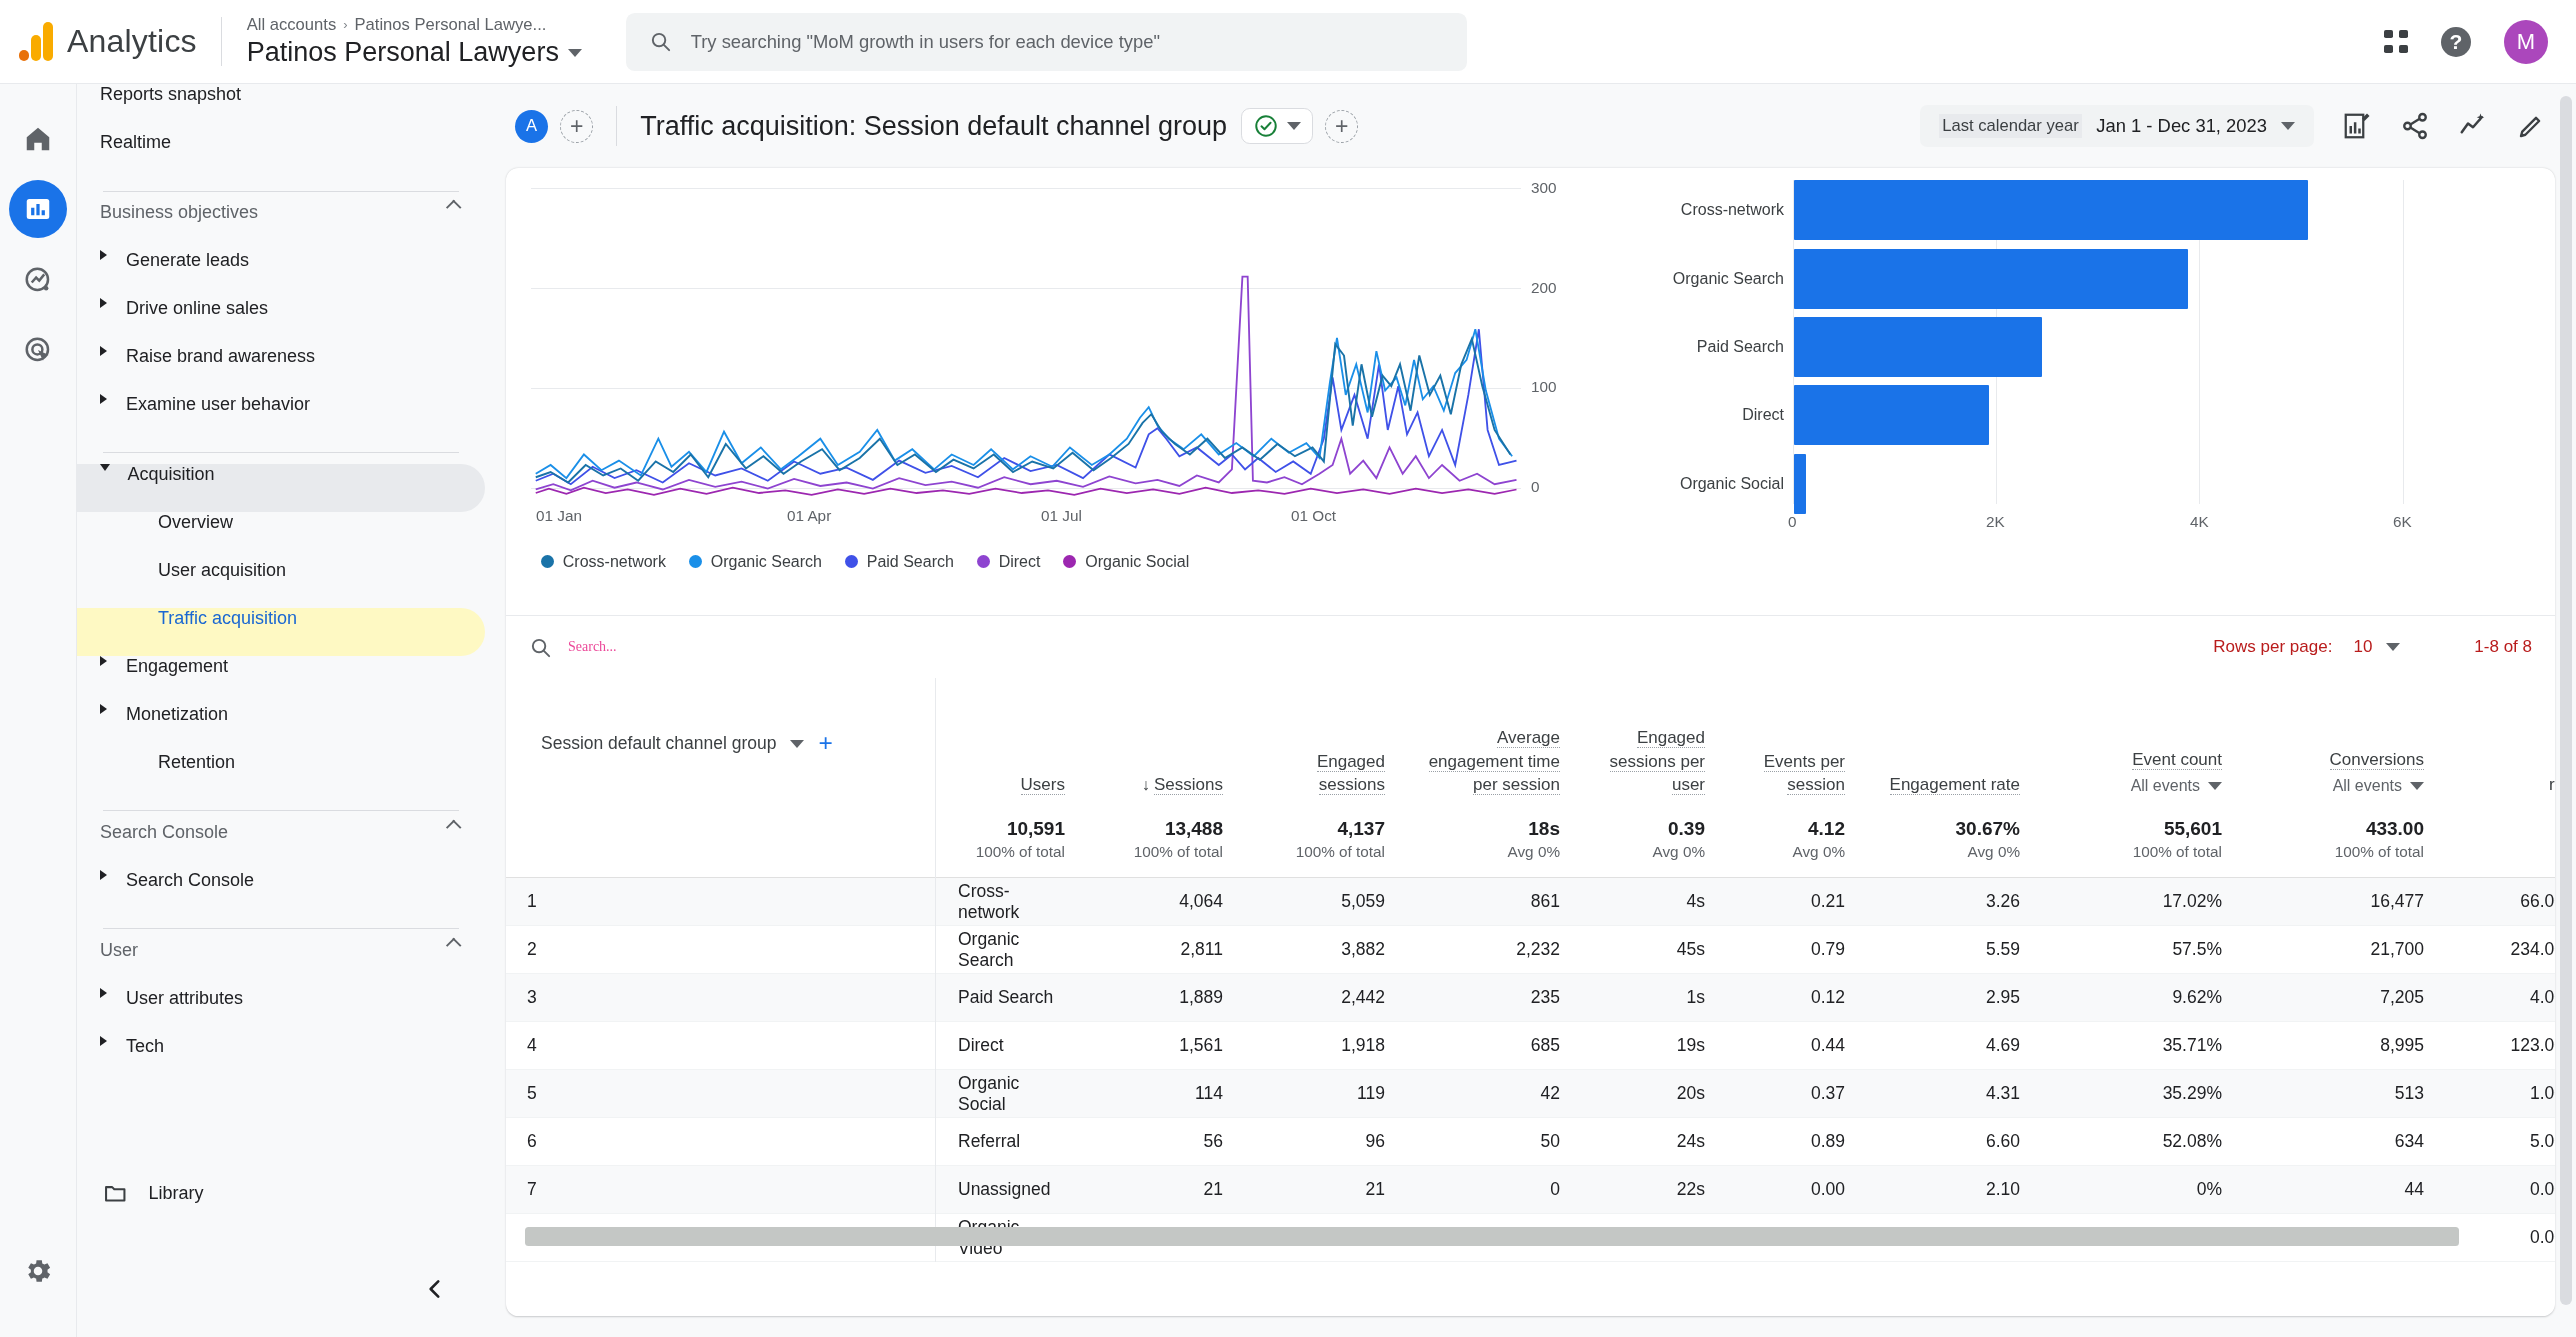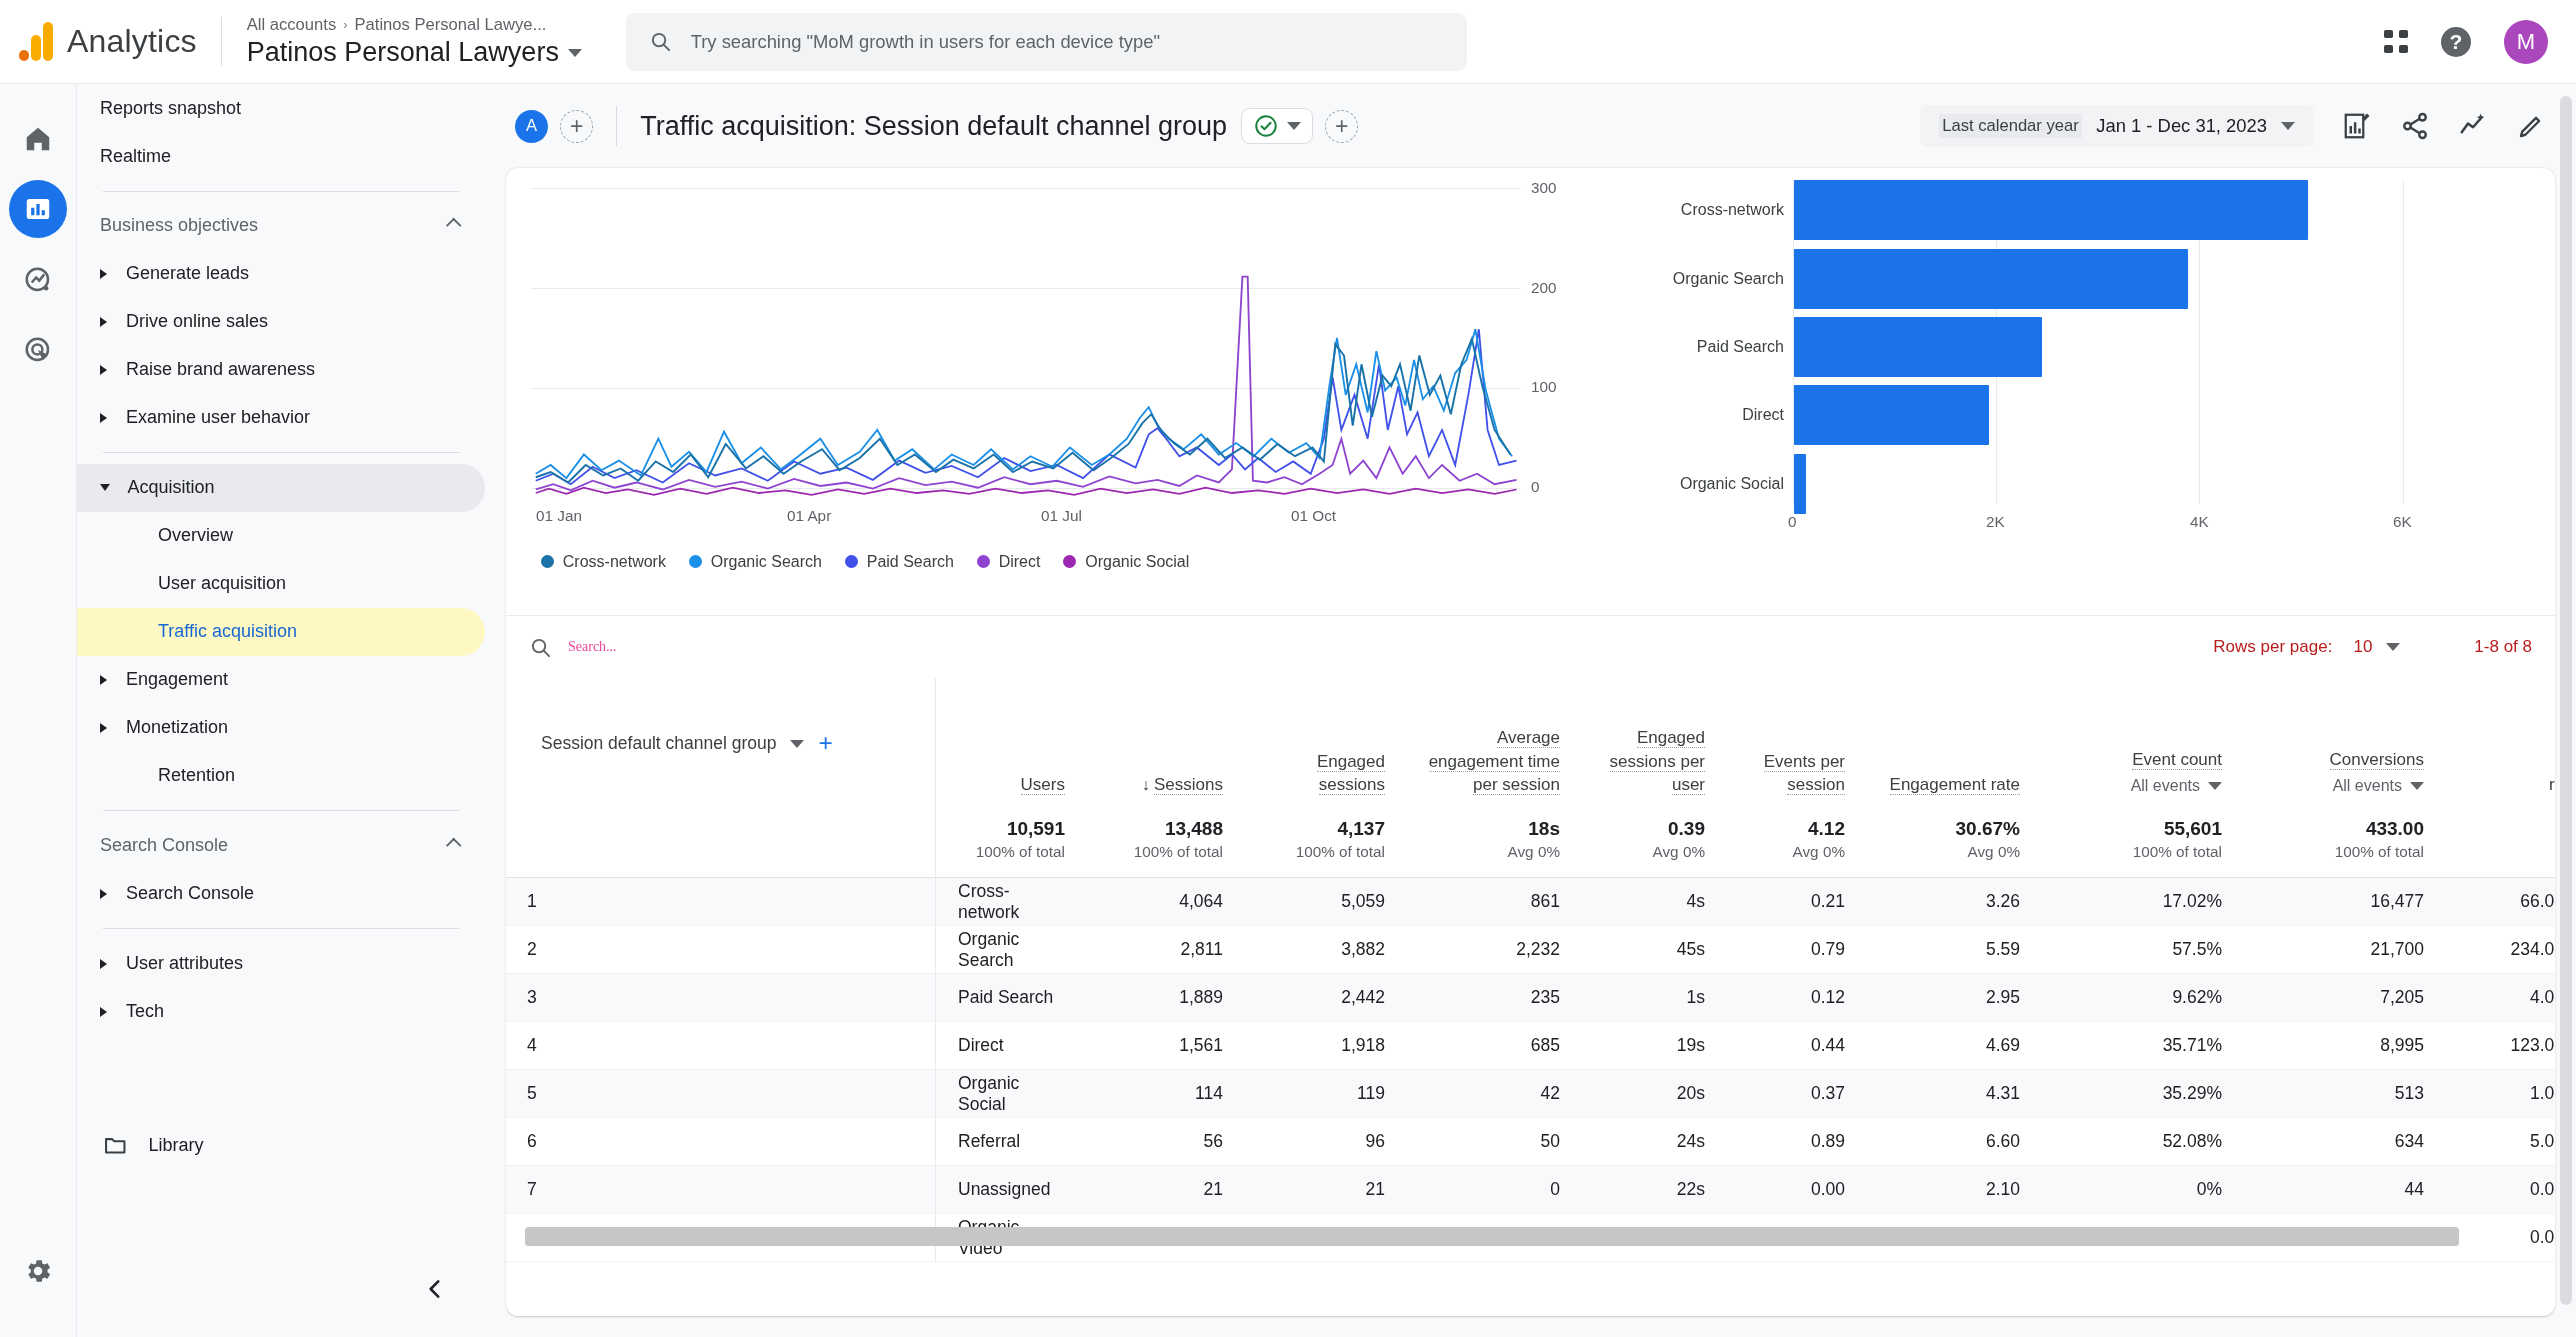--- a/index.html
+++ b/index.html
@@ -61,21 +61,21 @@
   }
   .rail-btn.active { background: #1a73e8; }
   .rail-gear { position: absolute; bottom: 47px; }
 
   
   .sidebar {
     position: absolute; top: 84px; left: 77px; width: 408px; height: 1253px;
     background: #f8f9fa; overflow: hidden; z-index: 18;
   }
   .nav-item {
-    height: 48px; display: flex; align-items: center; border-radius: 0 24.5px 24.5px 0;
+    height: 48px; display: flex; border-radius: 0 24.5px 24.5px 0;
     padding-left: 23px; font-size: 18px; color: #202124; cursor: pointer;
   }
   .nav-item.l0 { padding-left: 23px; }
   .nav-item.group {
     color: #5f6368; font-size: 18px; justify-content: space-between;
     padding-right: 26px; margin-top: 5.3px;
   }
   .nav-item.sub { padding-left: 81px; }
   .nav-item.selected { background: #fef9c3; color: #1967d2; }
   .nav-item.open-sec { background: #e8eaed; }
@@ -315,20 +315,24 @@
   <div class="nav-item group">
     <span>Search Console</span>
     <span class="chev-up"></span>
   </div>
   <div class="nav-item">
     <span class="arrow-r"></span>
     <span>Search Console</span>
   </div>
   <div class="nav-div"></div>
 
+  <div class="nav-item group">
+    <span>User</span>
+    <span class="chev-up"></span>
+  </div>
   <div class="nav-item">
     <span class="arrow-r"></span>
     <span>User attributes</span>
   </div>
   <div class="nav-item">
     <span class="arrow-r"></span>
     <span>Tech</span>
   </div>
 
   <div style="height:86px"></div>

